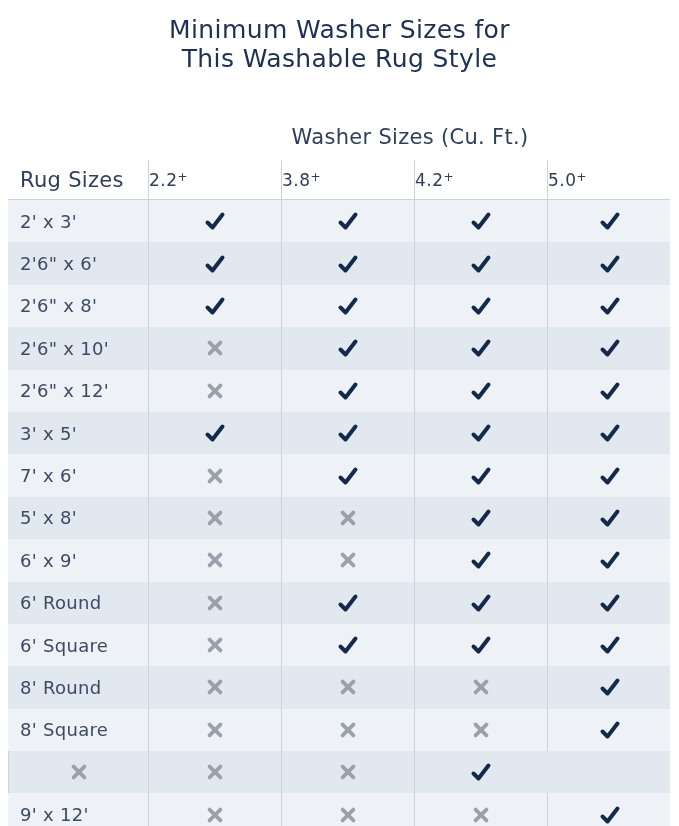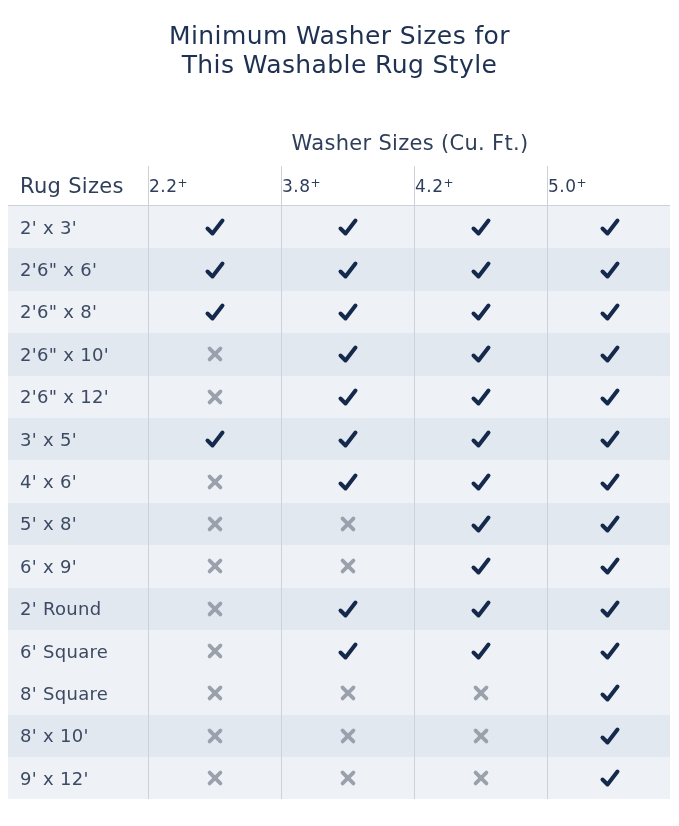--- a/index.html
+++ b/index.html
@@ -16,21 +16,21 @@
   }
   .page {
     width: 679px;
     height: 826px;
     background: var(--background);
     font-family: "DejaVu Sans", "Liberation Sans", sans-serif;
     overflow: hidden;
     box-sizing: border-box;
   }
   .title {
-    margin: 8px;
+    margin: 2px;
     padding-top: 13px;
     text-align: center;
     font-size: 25px;
     line-height: 29px;
     font-weight: 500;
     letter-spacing: 0.4px;
     color: var(--title-text);
   }
   .group-header {
     margin-top: 51px;
@@ -255,21 +255,21 @@
     <path d="M4.5 13.5 L9.5 18.5 L19.5 5.5"></path>
   </svg>
 </div>
           <div class="cell mark-cell col-border">
   <svg class="check-svg" width="24" height="24" viewBox="0 0 24 24" fill="none" stroke-width="4" stroke-linecap="round" stroke-linejoin="round">
     <path d="M4.5 13.5 L9.5 18.5 L19.5 5.5"></path>
   </svg>
 </div>
         </div>
         <div class="grid-row trow band-light">
-          <div class="cell label-cell">4' x 6'</div>
+          <div class="cell label-cell">7' x 6'</div>
           <div class="cell mark-cell col-border">
   <svg class="x-svg" width="18" height="18" viewBox="0 0 20 20" fill="none" stroke-width="4.2" stroke-linecap="round">
     <path d="M4 4 L16 16"></path>
     <path d="M16 4 L4 16"></path>
   </svg>
 </div>
           <div class="cell mark-cell col-border">
   <svg class="check-svg" width="24" height="24" viewBox="0 0 24 24" fill="none" stroke-width="4" stroke-linecap="round" stroke-linejoin="round">
     <path d="M4.5 13.5 L9.5 18.5 L19.5 5.5"></path>
   </svg>
@@ -329,21 +329,21 @@
     <path d="M4.5 13.5 L9.5 18.5 L19.5 5.5"></path>
   </svg>
 </div>
           <div class="cell mark-cell col-border">
   <svg class="check-svg" width="24" height="24" viewBox="0 0 24 24" fill="none" stroke-width="4" stroke-linecap="round" stroke-linejoin="round">
     <path d="M4.5 13.5 L9.5 18.5 L19.5 5.5"></path>
   </svg>
 </div>
         </div>
         <div class="grid-row trow band-dark">
-          <div class="cell label-cell">2' Round</div>
+          <div class="cell label-cell">6' Round</div>
           <div class="cell mark-cell col-border">
   <svg class="x-svg" width="18" height="18" viewBox="0 0 20 20" fill="none" stroke-width="4.2" stroke-linecap="round">
     <path d="M4 4 L16 16"></path>
     <path d="M16 4 L4 16"></path>
   </svg>
 </div>
           <div class="cell mark-cell col-border">
   <svg class="check-svg" width="24" height="24" viewBox="0 0 24 24" fill="none" stroke-width="4" stroke-linecap="round" stroke-linejoin="round">
     <path d="M4.5 13.5 L9.5 18.5 L19.5 5.5"></path>
   </svg>
@@ -376,20 +376,46 @@
   <svg class="check-svg" width="24" height="24" viewBox="0 0 24 24" fill="none" stroke-width="4" stroke-linecap="round" stroke-linejoin="round">
     <path d="M4.5 13.5 L9.5 18.5 L19.5 5.5"></path>
   </svg>
 </div>
           <div class="cell mark-cell col-border">
   <svg class="check-svg" width="24" height="24" viewBox="0 0 24 24" fill="none" stroke-width="4" stroke-linecap="round" stroke-linejoin="round">
     <path d="M4.5 13.5 L9.5 18.5 L19.5 5.5"></path>
   </svg>
 </div>
         </div>
+        <div class="grid-row trow band-dark">
+          <div class="cell label-cell">8' Round</div>
+          <div class="cell mark-cell col-border">
+  <svg class="x-svg" width="18" height="18" viewBox="0 0 20 20" fill="none" stroke-width="4.2" stroke-linecap="round">
+    <path d="M4 4 L16 16"></path>
+    <path d="M16 4 L4 16"></path>
+  </svg>
+</div>
+          <div class="cell mark-cell col-border">
+  <svg class="x-svg" width="18" height="18" viewBox="0 0 20 20" fill="none" stroke-width="4.2" stroke-linecap="round">
+    <path d="M4 4 L16 16"></path>
+    <path d="M16 4 L4 16"></path>
+  </svg>
+</div>
+          <div class="cell mark-cell col-border">
+  <svg class="x-svg" width="18" height="18" viewBox="0 0 20 20" fill="none" stroke-width="4.2" stroke-linecap="round">
+    <path d="M4 4 L16 16"></path>
+    <path d="M16 4 L4 16"></path>
+  </svg>
+</div>
+          <div class="cell mark-cell col-border">
+  <svg class="check-svg" width="24" height="24" viewBox="0 0 24 24" fill="none" stroke-width="4" stroke-linecap="round" stroke-linejoin="round">
+    <path d="M4.5 13.5 L9.5 18.5 L19.5 5.5"></path>
+  </svg>
+</div>
+        </div>
         <div class="grid-row trow band-light">
           <div class="cell label-cell">8' Square</div>
           <div class="cell mark-cell col-border">
   <svg class="x-svg" width="18" height="18" viewBox="0 0 20 20" fill="none" stroke-width="4.2" stroke-linecap="round">
     <path d="M4 4 L16 16"></path>
     <path d="M16 4 L4 16"></path>
   </svg>
 </div>
           <div class="cell mark-cell col-border">
   <svg class="x-svg" width="18" height="18" viewBox="0 0 20 20" fill="none" stroke-width="4.2" stroke-linecap="round">
@@ -403,21 +429,20 @@
     <path d="M16 4 L4 16"></path>
   </svg>
 </div>
           <div class="cell mark-cell col-border">
   <svg class="check-svg" width="24" height="24" viewBox="0 0 24 24" fill="none" stroke-width="4" stroke-linecap="round" stroke-linejoin="round">
     <path d="M4.5 13.5 L9.5 18.5 L19.5 5.5"></path>
   </svg>
 </div>
         </div>
         <div class="grid-row trow band-dark">
-          <div class="cell label-cell">8' x 10'</div>
           <div class="cell mark-cell col-border">
   <svg class="x-svg" width="18" height="18" viewBox="0 0 20 20" fill="none" stroke-width="4.2" stroke-linecap="round">
     <path d="M4 4 L16 16"></path>
     <path d="M16 4 L4 16"></path>
   </svg>
 </div>
           <div class="cell mark-cell col-border">
   <svg class="x-svg" width="18" height="18" viewBox="0 0 20 20" fill="none" stroke-width="4.2" stroke-linecap="round">
     <path d="M4 4 L16 16"></path>
     <path d="M16 4 L4 16"></path>

